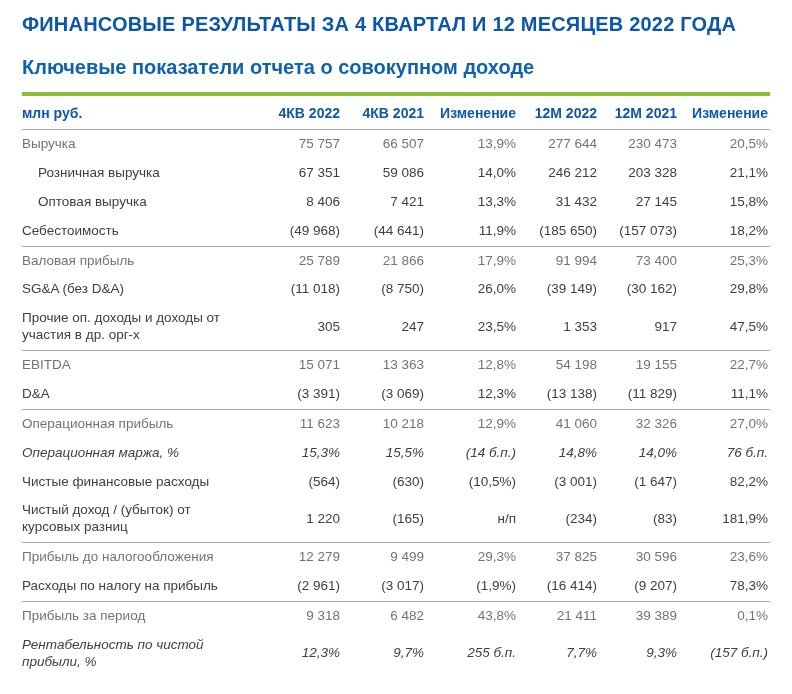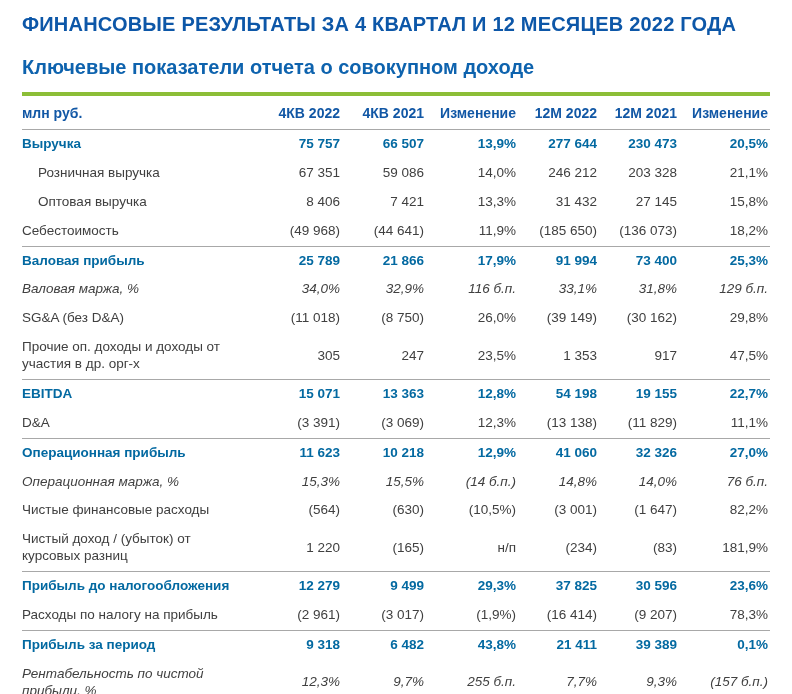--- a/index.html
+++ b/index.html
@@ -64,21 +64,21 @@
     padding: 6px 2px 6px 0;
     white-space: nowrap;
     vertical-align: middle;
     line-height: 1.25;
   }
   table.fin td.label-cell {
     text-align: left;
     white-space: normal;
     padding-right: 6px;
   }
-  tr.row-green td { color: #0369a1; font-weight: bold; }
+  tr.row-green td { color: #737373; font-weight: normal; }
   tr.row-italic td { font-style: italic; }
   tr.row-indent td.label-cell { padding-left: 16px; }
   tr.rule-above td { border-top: 1px solid #a8a8a8; }
 </style>
 </head>
 <body>
 
 <div class="page">
 
   <div class="page-title">ФИНАНСОВЫЕ РЕЗУЛЬТАТЫ ЗА 4 КВАРТАЛ И 12 МЕСЯЦЕВ 2022 ГОДА</div>
@@ -135,40 +135,31 @@
     <td>31 432</td>
     <td>27 145</td>
     <td>15,8%</td>
   </tr>
         <tr class="row-normal">
     <td class="label-cell">Себестоимость</td>
     <td>(49 968)</td>
     <td>(44 641)</td>
     <td>11,9%</td>
     <td>(185 650)</td>
-    <td>(136 073)</td>
+    <td>(157 073)</td>
     <td>18,2%</td>
   </tr>
         <tr class="row-green rule-above">
     <td class="label-cell">Валовая прибыль</td>
     <td>25 789</td>
     <td>21 866</td>
     <td>17,9%</td>
     <td>91 994</td>
     <td>73 400</td>
     <td>25,3%</td>
-  </tr>
-        <tr class="row-italic">
-    <td class="label-cell">Валовая маржа, %</td>
-    <td>34,0%</td>
-    <td>32,9%</td>
-    <td>116 б.п.</td>
-    <td>33,1%</td>
-    <td>31,8%</td>
-    <td>129 б.п.</td>
   </tr>
         <tr class="row-normal">
     <td class="label-cell">SG&amp;A (без D&amp;A)</td>
     <td>(11 018)</td>
     <td>(8 750)</td>
     <td>26,0%</td>
     <td>(39 149)</td>
     <td>(30 162)</td>
     <td>29,8%</td>
   </tr>

